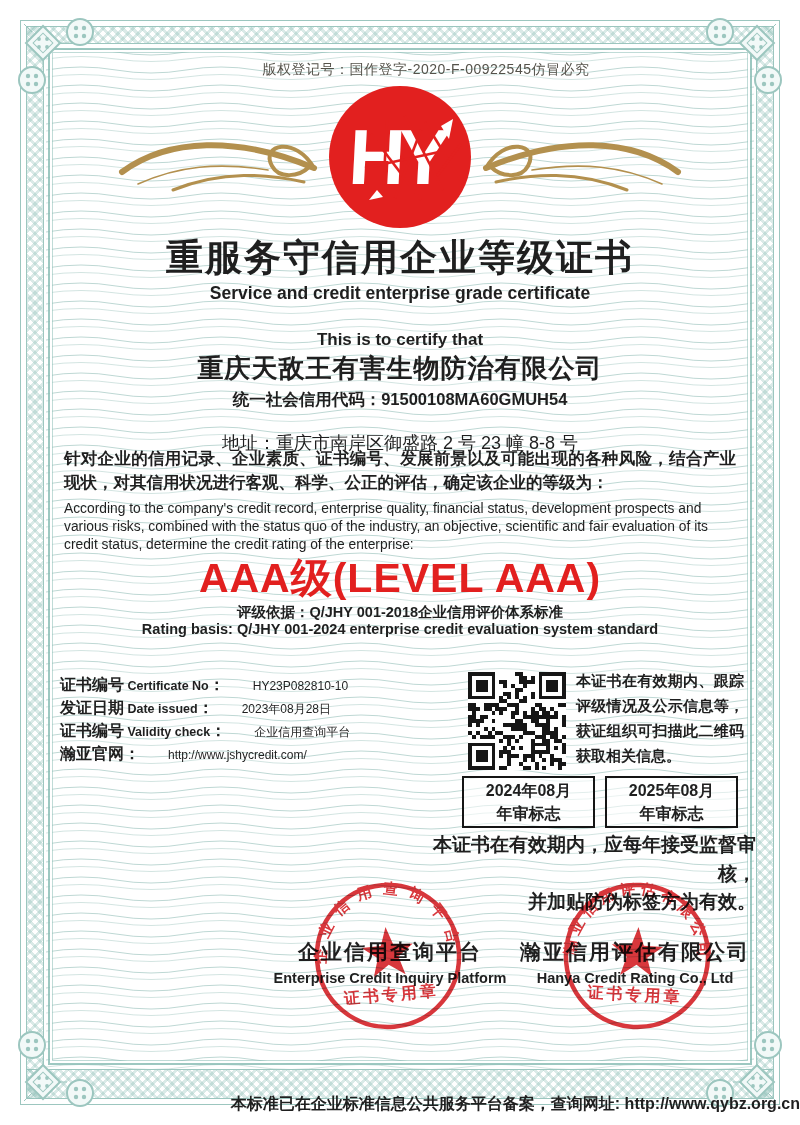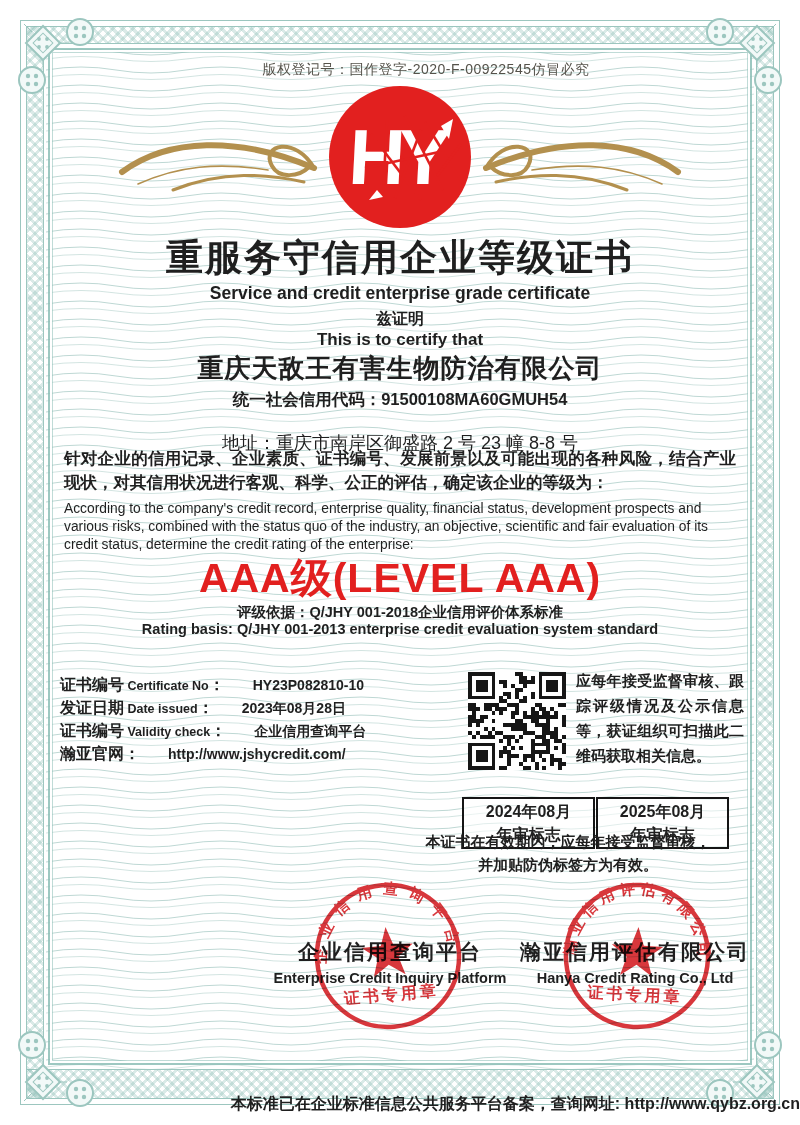--- a/index.html
+++ b/index.html
@@ -60,32 +60,32 @@
   .body-zh{top:447px;left:64px;width:672px;font-size:16.5px;line-height:1.45;font-weight:600;text-align:justify;}
   .body-en{top:500px;left:64px;width:672px;font-size:13.8px;line-height:1.32;font-weight:500;}
 
   .level{top:551px;font-size:41px;font-weight:bold;color:var(--accent-red,#e2201f);letter-spacing:1px;}
   .basis-zh{top:603px;font-size:14.5px;font-weight:600;}
   .basis-en{top:621px;font-size:14.5px;font-weight:600;}
 
   .details{top:674px;left:60px;width:400px;}
   .detail-line{font-size:16px;line-height:21px;font-weight:600;white-space:nowrap;}
   .den{font-size:12.5px;font-weight:600;}
-  .dval{font-size:14px;font-weight:700;padding-left:28px;}
+  .dval{font-size:12px;font-weight:400;padding-left:28px;}
 
   .qr-box{left:468px;top:672px;width:98px;height:98px;background:#ffffff;}
   .qr-mod{fill:#161616;}
   .qr-note{left:576px;top:668px;width:168px;font-size:15px;line-height:1.67;font-weight:600;text-align:justify;}
 
-  .marks{left:462px;top:797px;width:278px;display:flex;gap:1px;}
+  .marks{left:462px;top:776px;width:278px;display:flex;gap:10px;}
   .mark-box{width:133px;height:52px;border:2px solid #151515;box-sizing:border-box;
             display:flex;flex-direction:column;justify-content:center;align-items:center;
             font-size:16px;line-height:1.45;font-weight:600;background:rgba(255,255,255,.55);}
 
-  .supervision{right:52px;top:831px;width:360px;text-align:center;font-size:15px;line-height:1.5;font-weight:600;}
+  .supervision{right:44px;top:831px;width:360px;text-align:right;font-size:19px;line-height:1.5;font-weight:600;}
 
   .issuer{top:938px;text-align:center;}
   .issuer-left{left:235px;width:310px;}
   .issuer-right{left:470px;width:330px;}
   .issuer-zh{font-size:21px;font-weight:bold;letter-spacing:2px;}
   .issuer-en{font-size:14.5px;font-weight:600;margin-top:4px;}
 
   .seal{position:absolute;width:160px;height:160px;z-index:3;mix-blend-mode:multiply;opacity:.92;pointer-events:none;}
   .seal-left{left:308px;top:876px;transform:rotate(-5deg);}
   .seal-right{left:557px;top:876px;transform:rotate(3deg);}
@@ -227,32 +227,31 @@
         <line x1="40" y1="86" x2="114" y2="70"></line>
         <line x1="112" y1="94" x2="136" y2="62"></line>
       </g>
       <polygon class="logo-shard" points="116,44 128,37 124,57"></polygon>
       <polygon class="logo-shard" points="52,108 44,118 58,115"></polygon>
     </svg>
   </div>
 
   <div class="abs ctr title-zh">重服务守信用企业等级证书</div>
   <div class="abs ctr title-en">Service and credit enterprise grade certificate</div>
-  <div class="abs ctr certify-zh">兹证明</div>
   <div class="abs ctr certify-en">This is to certify that</div>
   <div class="abs ctr company">重庆天敌王有害生物防治有限公司</div>
   <div class="abs ctr code">统一社会信用代码：91500108MA60GMUH54</div>
   <div class="abs ctr address">地址：重庆市南岸区御盛路 2 号 23 幢 8-8 号</div>
 
   <div class="abs body-zh">针对企业的信用记录、企业素质、证书编号、发展前景以及可能出现的各种风险，结合产业现状，对其信用状况进行客观、科学、公正的评估，确定该企业的等级为：</div>
   <div class="abs body-en">According to the company's credit record, enterprise quality, financial status, development prospects and various risks, combined with the status quo of the industry, an objective, scientific and fair evaluation of its credit status, determine the credit rating of the enterprise:</div>
 
   <div class="abs ctr level">AAA级(LEVEL AAA)</div>
   <div class="abs ctr basis-zh">评级依据：Q/JHY 001-2018企业信用评价体系标准</div>
-  <div class="abs ctr basis-en">Rating basis: Q/JHY 001-2013 enterprise credit evaluation system standard</div>
+  <div class="abs ctr basis-en">Rating basis: Q/JHY 001-2024 enterprise credit evaluation system standard</div>
 
   <div class="abs details" id="details-list">
       <div class="detail-line"><span class="dzh">证书编号</span><span class="den"> Certificate No</span><span class="dsep">：</span><span class="dval">HY23P082810-10</span></div>
       <div class="detail-line"><span class="dzh">发证日期</span><span class="den"> Date issued</span><span class="dsep">：</span><span class="dval">2023年08月28日</span></div>
       <div class="detail-line"><span class="dzh">证书编号</span><span class="den"> Validity check</span><span class="dsep">：</span><span class="dval">企业信用查询平台</span></div>
       <div class="detail-line"><span class="dzh">瀚亚官网</span><span class="dsep">：</span><span class="dval">http://www.jshycredit.com/</span></div>
     </div>
 
   <div class="abs qr-box">
     <svg id="qr" width="98" height="98" viewBox="0 0 100 100" shape-rendering="crispEdges" xmlns="http://www.w3.org/2000/svg">
@@ -552,21 +551,21 @@
         <rect x="96" y="92" width="4" height="4" fill="#161616" class="qr-mod"></rect>
         <rect x="32" y="96" width="4" height="4" fill="#161616" class="qr-mod"></rect>
         <rect x="36" y="96" width="4" height="4" fill="#161616" class="qr-mod"></rect>
         <rect x="56" y="96" width="4" height="4" fill="#161616" class="qr-mod"></rect>
         <rect x="60" y="96" width="4" height="4" fill="#161616" class="qr-mod"></rect>
         <rect x="68" y="96" width="4" height="4" fill="#161616" class="qr-mod"></rect>
         <rect x="76" y="96" width="4" height="4" fill="#161616" class="qr-mod"></rect>
         <rect x="92" y="96" width="4" height="4" fill="#161616" class="qr-mod"></rect>
       </svg>
   </div>
-  <div class="abs qr-note">应每年接受监督审核、跟踪评级情况及公示信息等，获证组织可扫描此二维码获取相关信息。</div>
+  <div class="abs qr-note">本证书在有效期内、跟踪评级情况及公示信息等，获证组织可扫描此二维码获取相关信息。</div>
 
   <div class="abs marks" id="marks">
       <div class="mark-box">
         <div>2024年08月</div>
         <div>年审标志</div>
       </div>
       <div class="mark-box">
         <div>2025年08月</div>
         <div>年审标志</div>
       </div>

